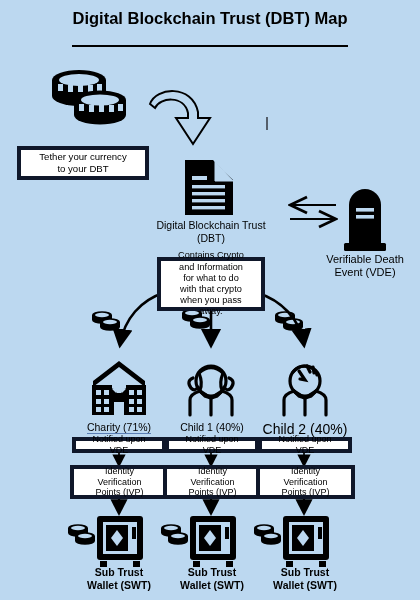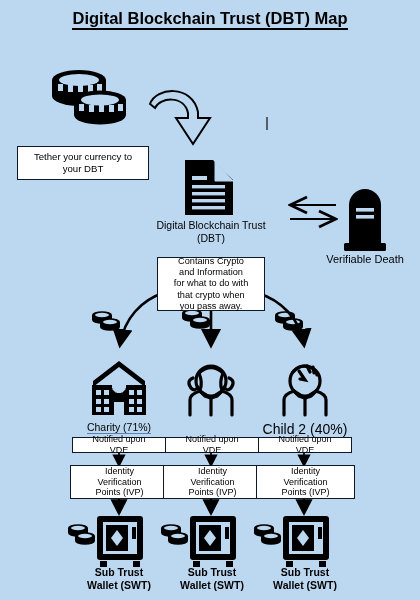--- a/index.html
+++ b/index.html
@@ -27,28 +27,28 @@
     top: 9px;
     left: 0;
     width: 420px;
     text-align: center;
     font-size: 16.5px;
     font-weight: bold;
     color: #000;
   }
   #title span {
     border-bottom: 2px solid #000;
-    padding-bottom: 1px;
+    padding-bottom: 18px;
   }
 
   
   .textbox {
     position: absolute;
     background: #ffffff;
-    border: 1px solid #0f172a;
+    border: 4px solid #0f172a;
     box-sizing: border-box;
     display: flex;
     align-items: center;
     justify-content: center;
     text-align: center;
     color: #000;
     line-height: 1.22;
     padding: 2px 15px;
   }
 
@@ -336,32 +336,36 @@
 
   <div class="caret" style="left:266px; top:117px; height:13px;"></div>
 
   <div class="textbox" style="left:17px; top:146px; width:132px; height:34px; font-size:9.6px;">Tether your currency to your DBT</div>
 
   <div class="label" style="left:141px; top:219px; width:140px; font-size:10.5px;">Digital Blockchain Trust (DBT)</div>
   <div class="textbox" style="left:157px; top:237px; width:108px; height:54px; font-size:9.2px;margin-top:20px;">Contains Crypto and Information for what to do with that crypto when you pass away.</div>
 
   <div class="label" style="left:315px; top:253px; width:100px; font-size:11px;">
     <div>Verifiable Death</div>
+    <div>Event (VDE)</div>
   </div>
 
   <div class="label u" style="left:72px; top:421px; width:94px; font-size:10.5px;">
     <span>Charity (71%)</span>
   </div>
   <div class="textbox" style="left:72px; top:437px; width:94px; height:16px; font-size:9px;">Notified upon VDE</div>
   <div class="textbox" style="left:70px; top:465px; width:99px; height:34px; font-size:9px;">Identity Verification Points (IVP)</div>
   <div class="label" style="left:72px; top:566px; width:94px; font-size:10.5px; font-weight:bold;">
     <div>Sub Trust</div>
     <div class="u"><span>Wallet (SWT)</span></div>
   </div>
 
+  <div class="label" style="left:165px; top:421px; width:94px; font-size:10.5px;">
+    <span>Child 1 (40%)</span>
+  </div>
   <div class="textbox" style="left:165px; top:437px; width:94px; height:16px; font-size:9px;">Notified upon VDE</div>
   <div class="textbox" style="left:163px; top:465px; width:99px; height:34px; font-size:9px;">Identity Verification Points (IVP)</div>
   <div class="label" style="left:165px; top:566px; width:94px; font-size:10.5px; font-weight:bold;">
     <div>Sub Trust</div>
     <div>Wallet (SWT)</div>
   </div>
 
   <div class="label" style="left:258px; top:421px; width:94px; font-size:14px;">
     <span>Child 2 (40%)</span>
   </div>

